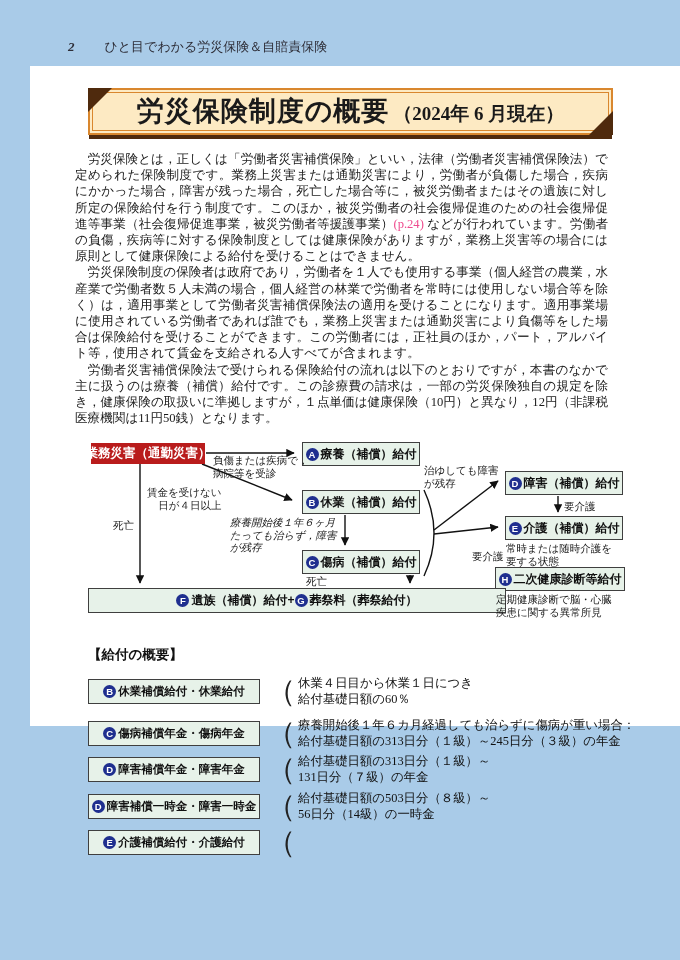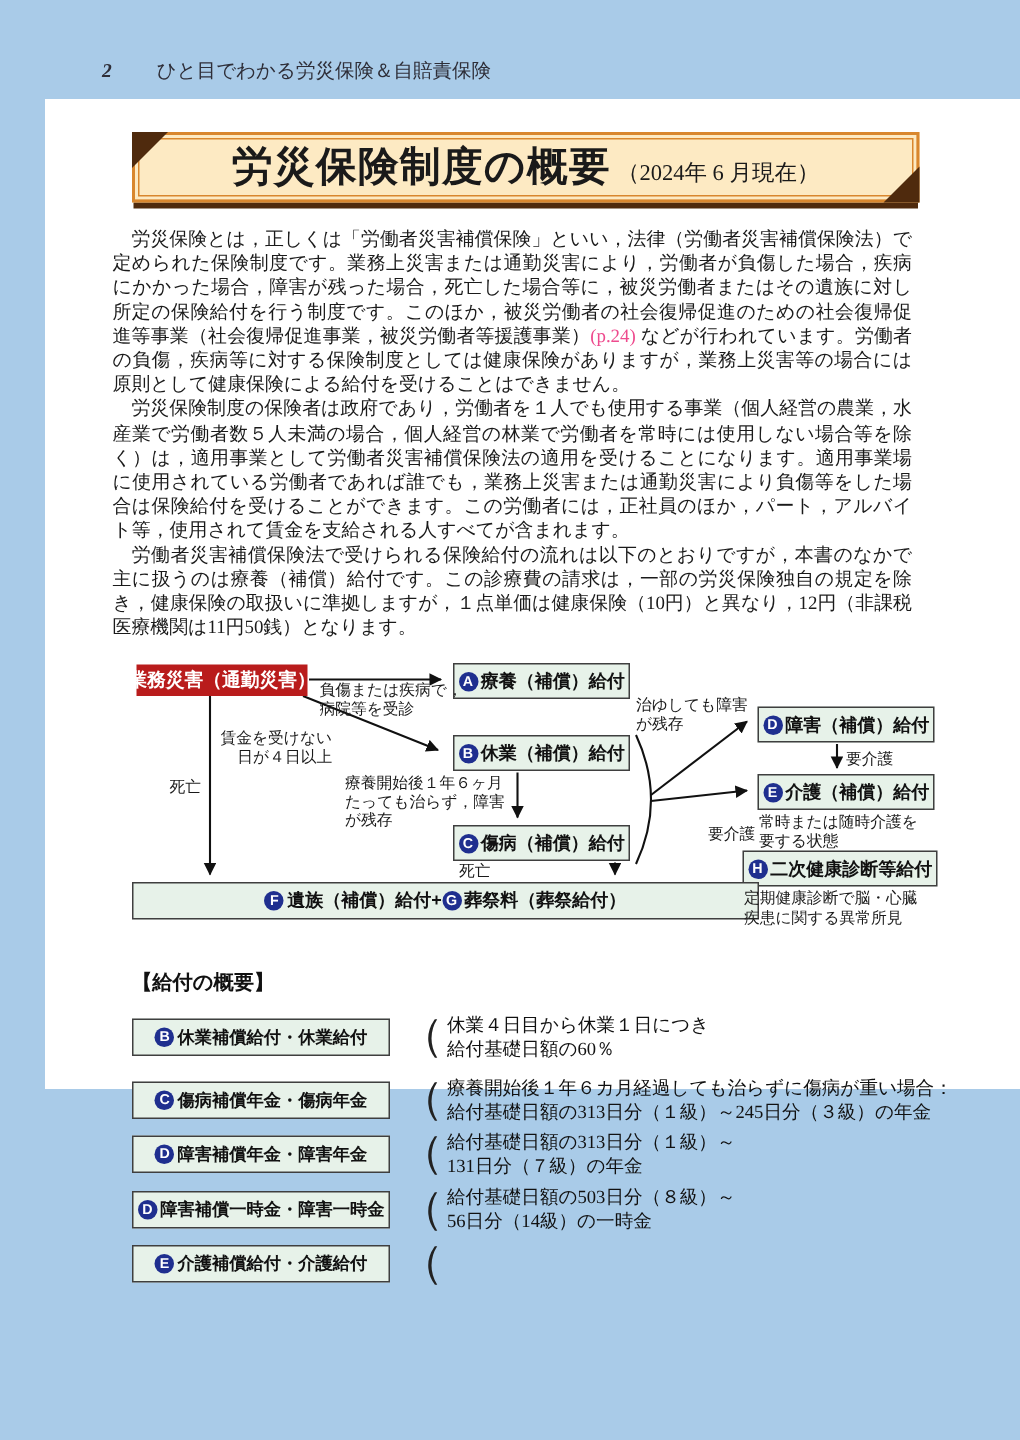--- a/index.html
+++ b/index.html
@@ -20,21 +20,21 @@
     background:#fdeac3;
     border:2px solid #d9872e;
     box-shadow:inset 0 0 0 2px #fdeac3, inset 0 0 0 3px #d9872e, 0 5px 0 -1px #4f2a0d;
     display:flex;align-items:baseline;justify-content:center;
   }
   .banner .corner-tl{position:absolute;left:-2px;top:-2px;width:0;height:0;
     border-top:24px solid #4f2a0d;border-right:24px solid transparent;}
   .banner .corner-br{position:absolute;right:-2px;bottom:-2px;width:0;height:0;
     border-bottom:24px solid #4f2a0d;border-left:24px solid transparent;}
   .banner .t-main{font-size:27px;font-weight:bold;letter-spacing:1px;line-height:43px;}
-  .banner .t-date{font-size:15px;font-weight:normal;margin-left:4px;}
+  .banner .t-date{font-size:19px;font-weight:bold;margin-left:4px;}
   
   .bodytext{position:absolute;left:45px;top:85px;width:533px;
     font-size:12.6px;line-height:16.2px;text-align:justify;}
   .bodytext p{margin:0;padding:0;}
   .p24{color:#ee4b8e;text-decoration:none;}
   
   .flow{position:absolute;left:0;top:374px;width:650px;height:198px;}
   .gbox{
     position:absolute;box-sizing:border-box;background:#e7f2e9;border:1.4px solid #3f3f3f;
     display:flex;align-items:center;justify-content:center;
@@ -145,21 +145,21 @@
         <span>遺族（補償）給付+</span>
         <span class="badge">G</span>
         <span>葬祭料（葬祭給付）</span>
     </div>
 
     <div class="note" style="left:183px;top:14px;">負傷または疾病で，
 病院等を受診</div>
     <div class="note" style="left:117px;top:46px;text-align:right;">賃金を受けない
 日が４日以上</div>
     <div class="note" style="left:83px;top:79px;">死亡</div>
-    <div class="note" style="left:200px;top:76px;">療養開始後１年６ヶ月
+    <div class="note" style="left:200px;top:76px;font-style:italic;">療養開始後１年６ヶ月
 たっても治らず，障害
 が残存</div>
     <div class="note" style="left:394px;top:24px;">治ゆしても障害
 が残存</div>
     <div class="note" style="left:534px;top:60px;">要介護</div>
     <div class="note" style="left:442px;top:110px;">要介護</div>
     <div class="note" style="left:476px;top:102px;">常時または随時介護を
 要する状態</div>
     <div class="note" style="left:276px;top:135px;">死亡</div>
     <div class="note" style="left:466px;top:153px;">定期健康診断で脳・心臓

